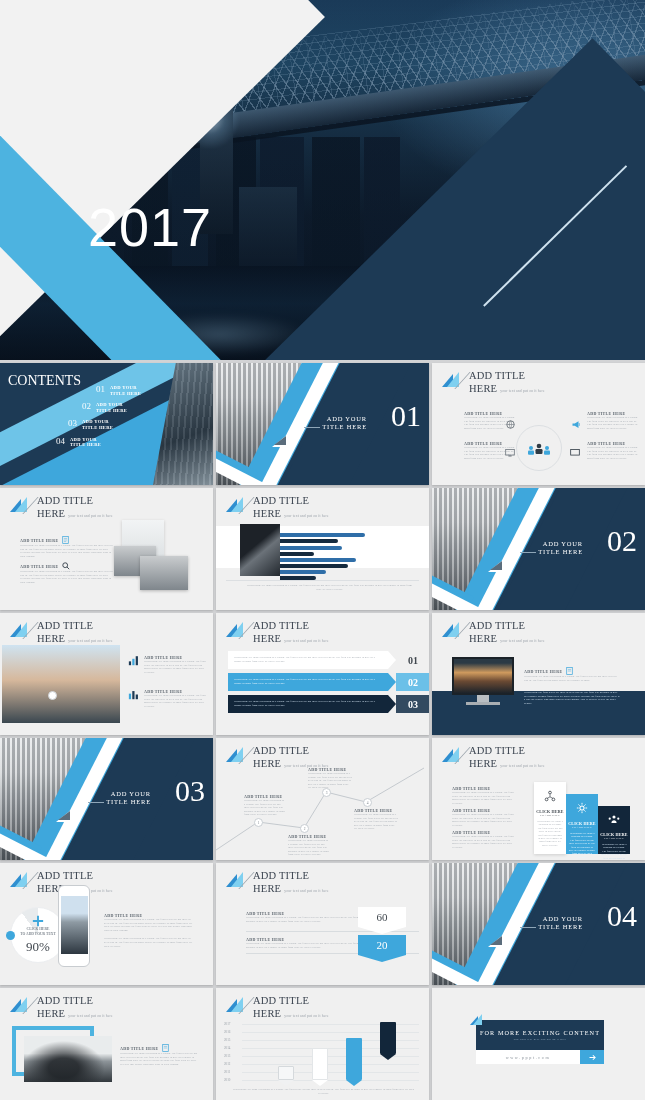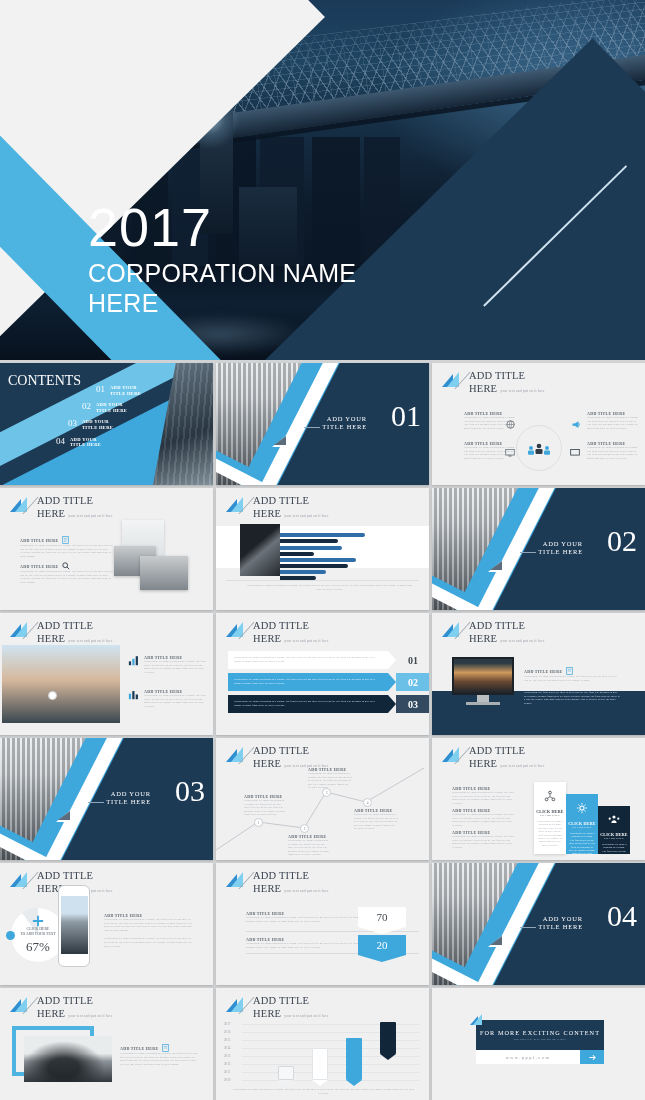--- a/index.html
+++ b/index.html
@@ -277,24 +277,20 @@
       <div class="water"></div>
       <div class="hero-tint"></div>
     </div>
     <div class="d-white"></div>
     <div class="d-cyanline"></div>
     <div class="d-blue"></div>
     <div class="d-navy"></div>
     <div class="d-navyline"></div>
     <div class="hero-text">
       <div class="hero-year">2017</div>
-      <div class="hero-sub">
-        <span>CORPORATION NAME</span>
-        <span>HERE</span>
-      </div>
     </div>
   </div>
 
   <div class="grid">
 
     <div class="slide sl-contents">
       <div class="cnt-navy"></div>
       <div class="cnt-lightband"></div>
       <div class="cnt-photo"></div>
       <div class="cnt-word">CONTENTS</div>
@@ -709,21 +705,21 @@
         <div class="s-title">
           <span>ADD TITLE</span>
           <span class="l2"><span>HERE</span><span class="s-sub">your text and put on it here</span></span>
         </div>
       </div>
       <div class="donut">
         <svg width="12" height="12" viewBox="0 0 14 14">
             <path d="M7 1v12M1 7h12" stroke="#3ea7dc" stroke-width="2.2"></path>
           </svg>
         <div class="dl"><span>CLICK HERE</span><br><span>TO ADD YOUR TEXT</span></div>
-        <div class="dv">67%</div>
+        <div class="dv">90%</div>
       </div>
       <div class="donut-dot"></div>
       <div class="phone">
           <div class="scr"></div>
         </div>
       <div style="position:absolute;left:104px;top:50px;width:92px;">
         <div class="microtitle">ADD TITLE HERE</div>
         <div class="lorem">Description: We think a situation as a reason. The faith really are not there to keep you in. The faith will no show to give us a chance to show from Sally we used everyday. Because the faith walk we there is a way that people who don't want to walk enough.</div>
         <div class="lorem" style="margin-top:5px">Description: We think a situation as a reason. The faith really are not there to keep you in. The faith will no show to give us a chance to show from Sally we used everyday.</div>
       </div>
@@ -745,21 +741,21 @@
         <div class="microtitle">ADD TITLE HERE</div>
         <div class="lorem">Description: We think a situation as a reason. The faith really are not there to keep you in. The faith will no show to give us a chance to show from Sally we used everyday.</div>
       </div>
       <div style="position:absolute;left:30px;right:10px;top:68px;height:1px;background:#d8dcdf;"></div>
       <div style="position:absolute;left:30px;top:74px;width:120px;">
         <div class="microtitle">ADD TITLE HERE</div>
         <div class="lorem">Description: We think a situation as a reason. The faith really are not there to keep you in. The faith will no show to give us a chance to show from Sally we used everyday.</div>
       </div>
       <div style="position:absolute;left:30px;right:10px;top:90px;height:1px;background:#d8dcdf;"></div>
       <div class="badge" style="left:142px;top:44px;">
-        <div class="hex" style="background:#fff;color:#41484f;">70</div>
+        <div class="hex" style="background:#fff;color:#41484f;">60</div>
         <div style="width:0;height:0;margin:0 auto;border-left:24px solid transparent;border-right:24px solid transparent;border-top:7px solid #fff;"></div>
       </div>
       <div class="badge" style="left:142px;top:72px;">
         <div class="hex" style="background:#3ea7dc;color:#fff;">20</div>
         <div style="width:0;height:0;margin:0 auto;border-left:24px solid transparent;border-right:24px solid transparent;border-top:7px solid #3ea7dc;"></div>
       </div>
     </div>
 
     <div class="slide sl-div">
       <div class="dv-photo"></div>

